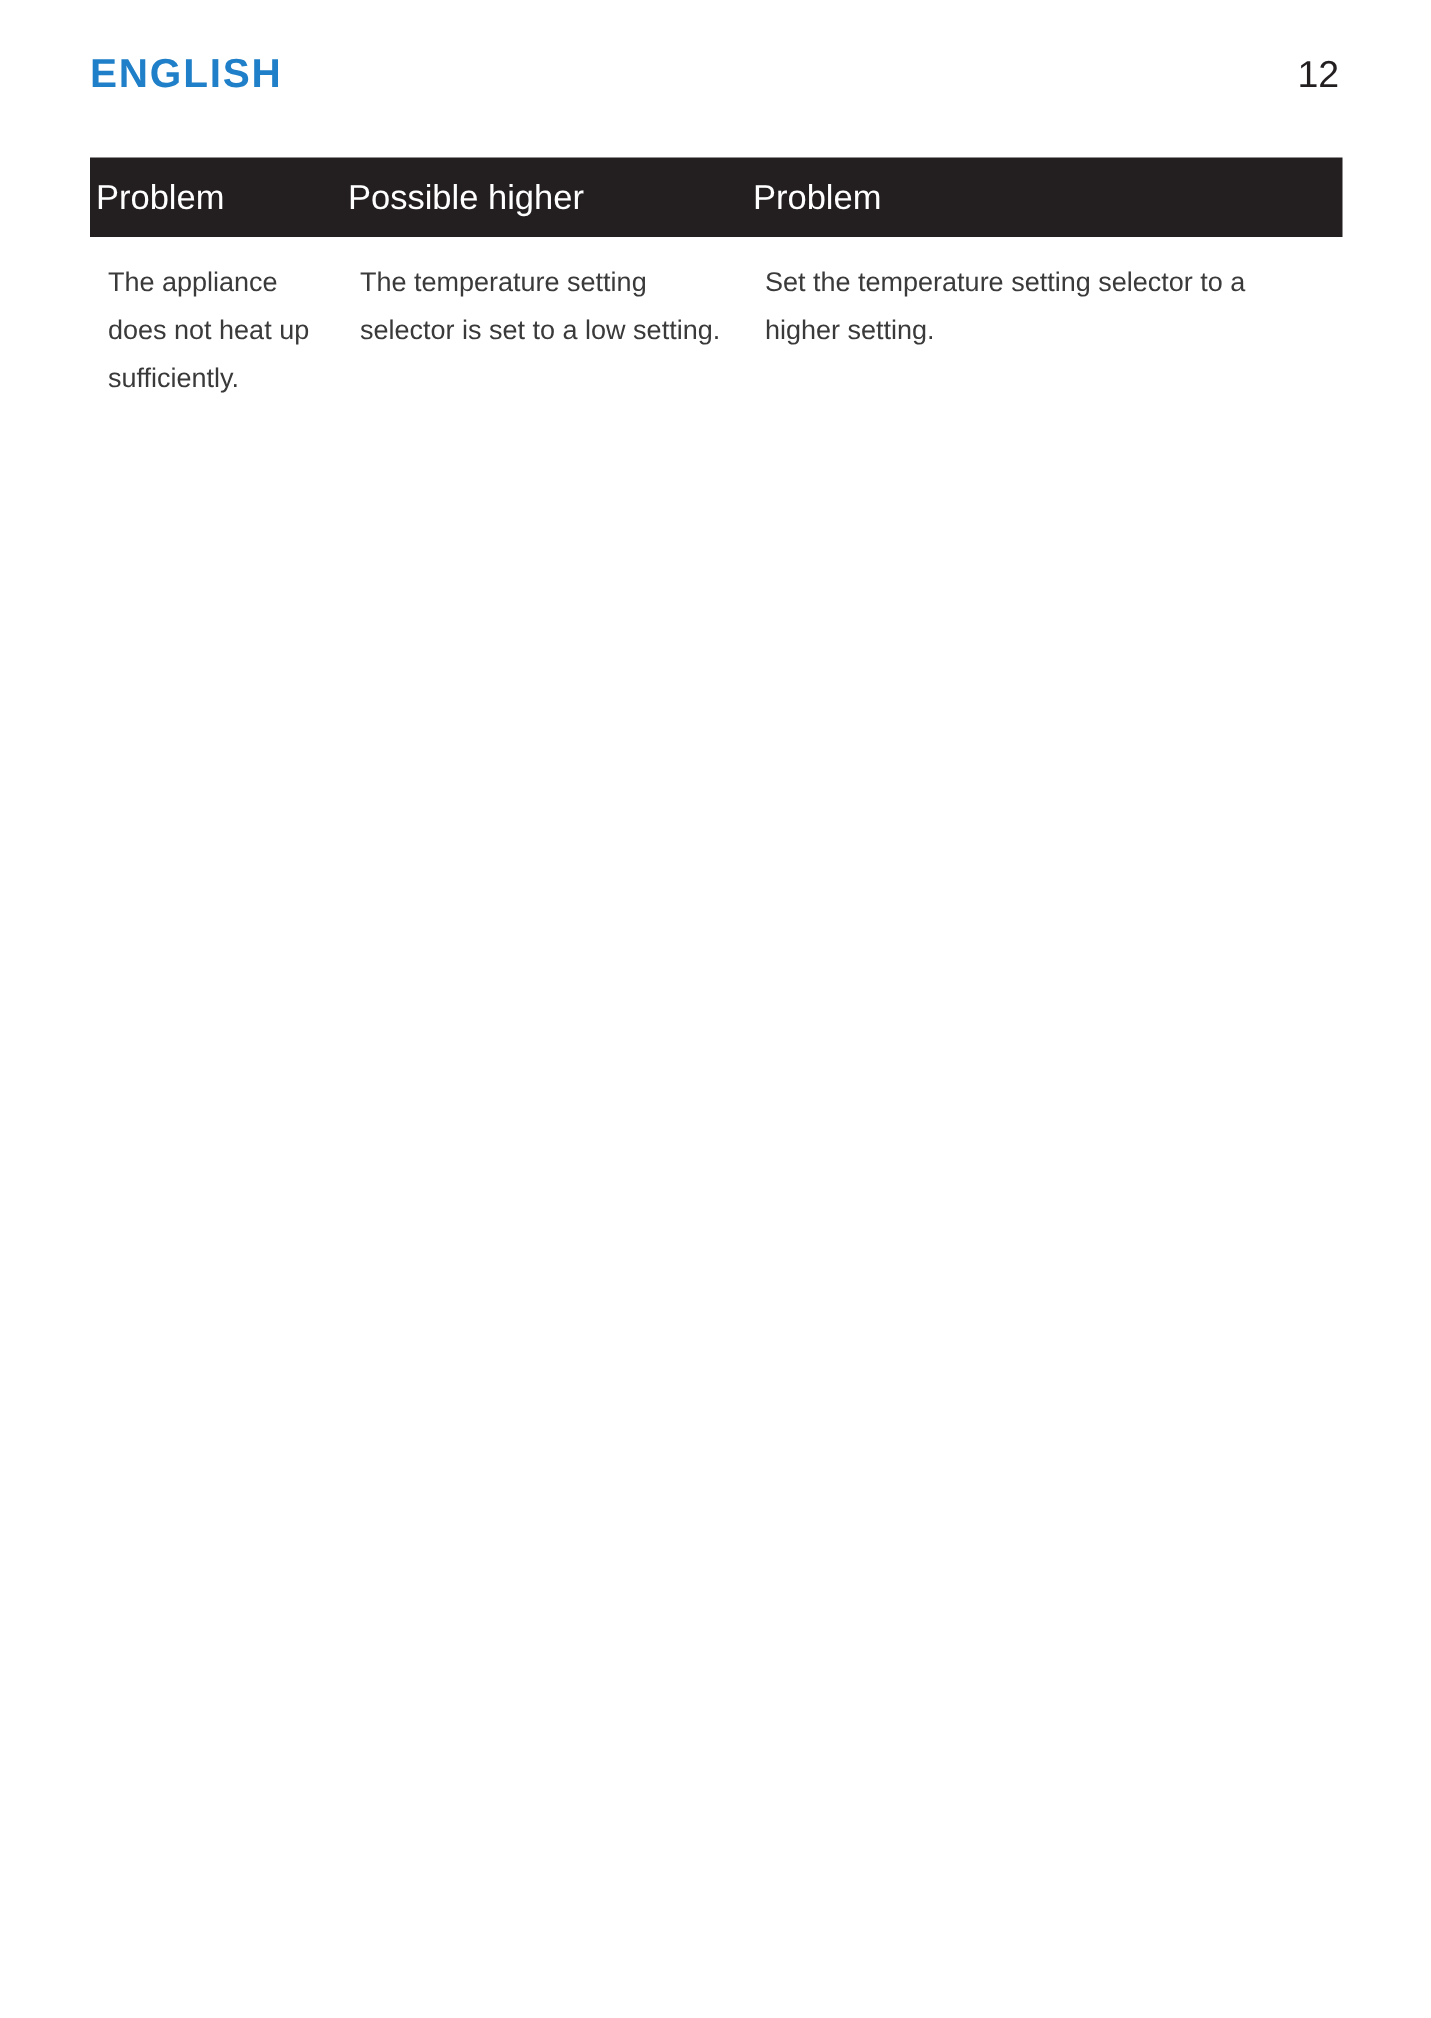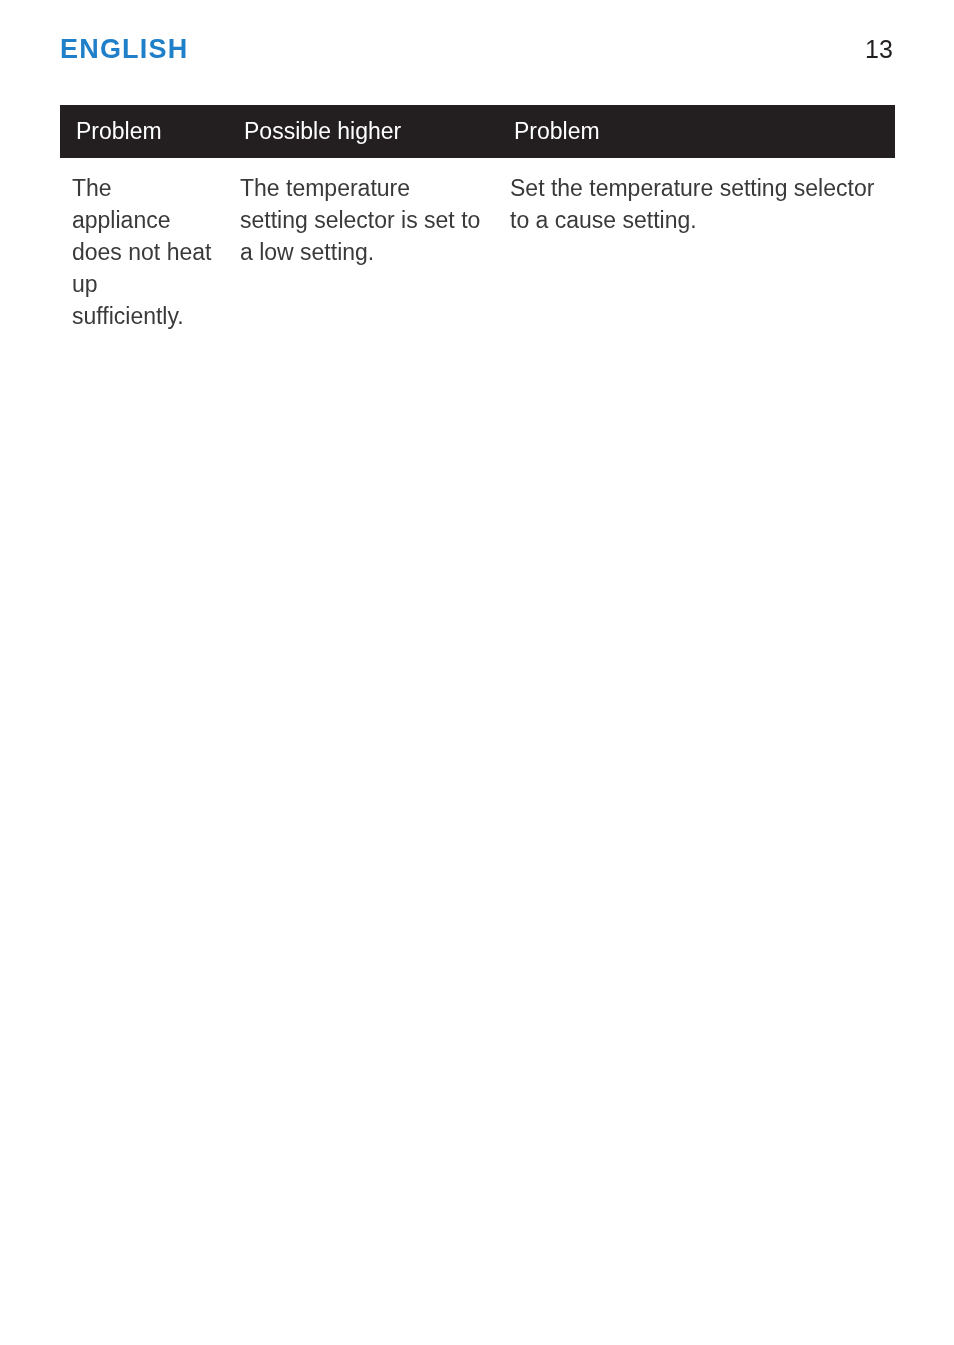--- a/index.html
+++ b/index.html
@@ -71,26 +71,26 @@
     font-weight: normal;
     text-align: left;
     vertical-align: middle;
     padding: 0;
     height: 53px;
     line-height: 53px;
     white-space: nowrap;
   }
   .trouble-table thead th .hcell {
     display: block;
-    padding-left: 16px;
+    padding-left: 4px;
   }
 
   .trouble-table tbody td {
     color: #3a3a3a;
-    font-size: 23px;
+    font-size: 18px;
     font-weight: normal;
     line-height: 32px;
     vertical-align: top;
     padding: 14px 0 0 0;
   }
   .trouble-table tbody td .bcell {
     display: block;
     padding-left: 12px;
     padding-right: 16px;
   }
@@ -100,21 +100,21 @@
   .col-cause    { width: 270px; }
   .col-solution { width: 397px; }
 </style>
 </head>
 <body>
 
 <div class="page">
 
   <div class="running-head">
     <span class="lang">ENGLISH</span>
-    <span class="folio">13</span>
+    <span class="folio">12</span>
   </div>
 
   <table class="trouble-table">
     <colgroup>
       <col class="col-problem">
       <col class="col-cause">
       <col class="col-solution">
     </colgroup>
     <thead>
       <tr>
@@ -131,19 +131,19 @@
     </thead>
     <tbody>
       <tr>
         <td>
           <span class="bcell">The appliance does not heat up sufficiently.</span>
         </td>
         <td>
           <span class="bcell">The temperature setting selector is set to a low setting.</span>
         </td>
         <td>
-          <span class="bcell">Set the temperature setting selector to a cause setting.</span>
+          <span class="bcell">Set the temperature setting selector to a higher setting.</span>
         </td>
       </tr>
     </tbody>
   </table>
 
 </div>
 
 </body></html>

